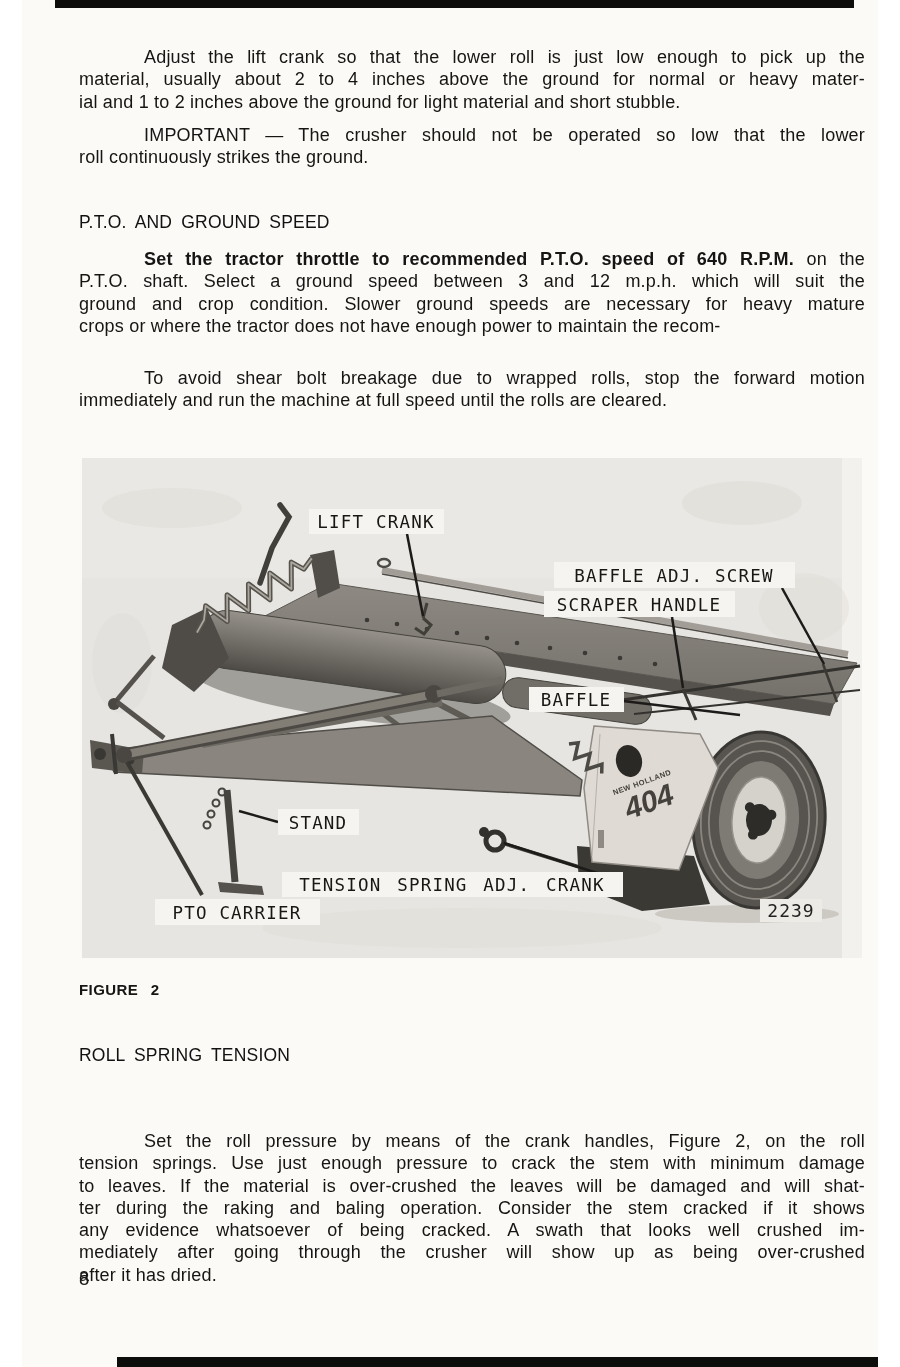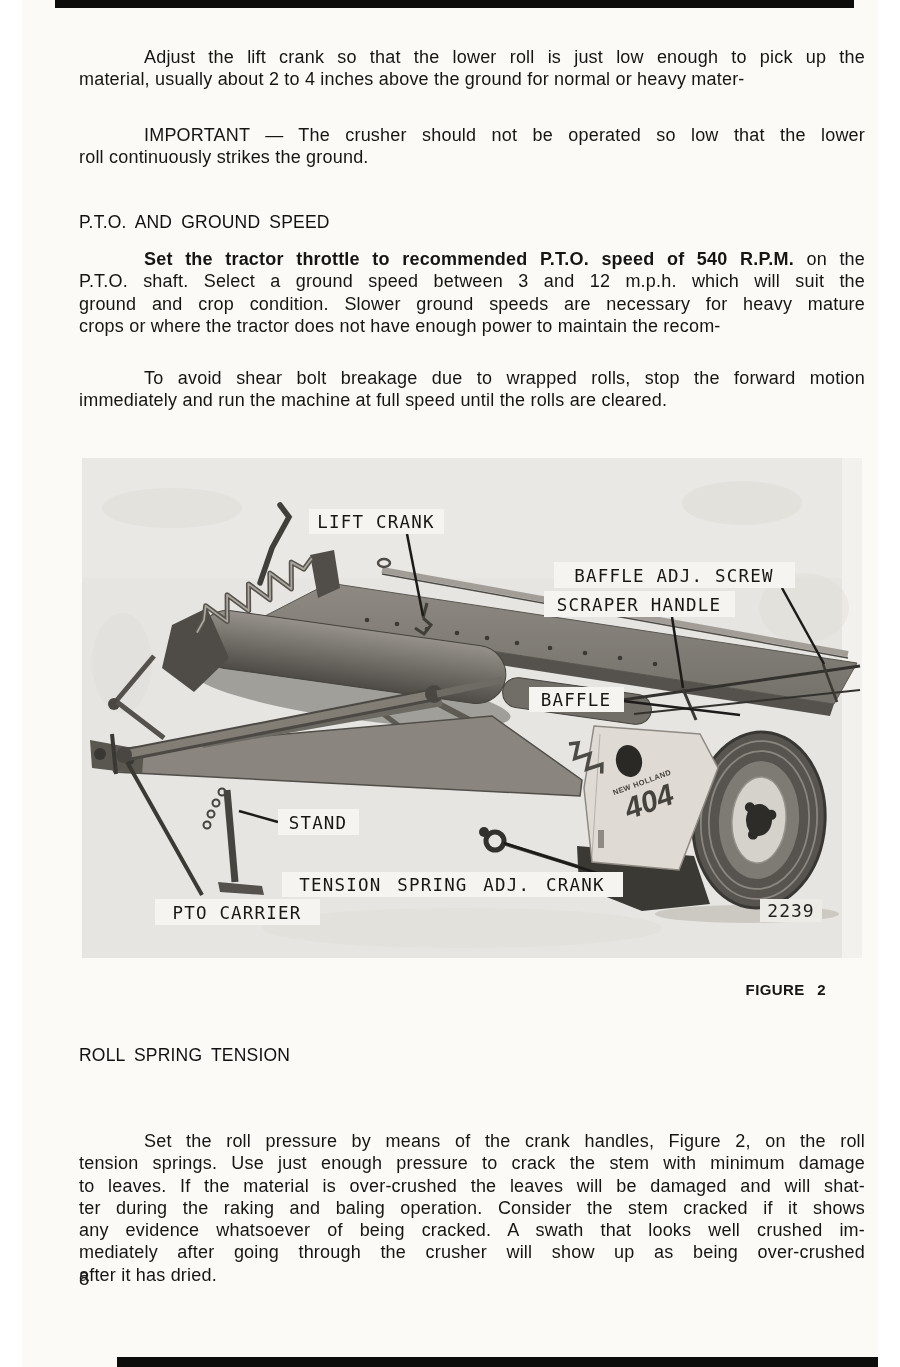--- a/index.html
+++ b/index.html
@@ -14,21 +14,21 @@
 
   .para{position:absolute;left:57px;width:786px;font-size:18px;letter-spacing:.2px;}
   .ln{line-height:22.3px;text-align:justify;text-align-last:justify;white-space:normal;}
   .ln:first-child{text-indent:65px;}
   .ln:last-child{text-align-last:left;}
   .ln b{font-weight:bold;}
 
   .head{position:absolute;left:57px;font-size:17.5px;font-weight:normal;
     letter-spacing:.2px;word-spacing:4px;color:#111;}
 
-  .figcap{position:absolute;left:57px;top:981px;width:747px;text-align:right;
+  .figcap{position:absolute;left:57px;top:981px;width:747px;text-align:left;
     font-weight:bold;font-size:15px;letter-spacing:.4px;word-spacing:8px;color:#161513;}
 
   .pagenum{position:absolute;left:57px;top:1268px;font-size:18.5px;color:#1a1918;}
 
   .figwrap{position:absolute;left:60px;top:458px;width:780px;height:500px;}
   .figwrap svg{display:block;}
 
   .figlabel{font-family:"DejaVu Sans Mono","Liberation Mono",monospace;
     font-size:17.5px;letter-spacing:1.2px;fill:#181714;}
   .fignum{font-family:"DejaVu Sans Mono","Liberation Mono",monospace;
@@ -39,30 +39,31 @@
 </head>
 <body>
 
 <div class="page">
 
   <div class="scanbar bar-top"></div>
 
   <div class="para" style="top:46px">
       <div class="ln">Adjust the lift crank so that the lower roll is just low enough to pick up the</div>
       <div class="ln">material, usually about 2 to 4 inches above the ground for normal or heavy mater-</div>
+      <div class="ln">ial and 1 to 2 inches above the ground for light material and short stubble.</div>
     </div>
   <div class="para" style="top:124px">
       <div class="ln">IMPORTANT — The crusher should not be operated so low that the lower</div>
       <div class="ln">roll continuously strikes the ground.</div>
     </div>
 
   <div class="head" style="top:212px">P.T.O. AND GROUND SPEED</div>
 
   <div class="para" style="top:248px">
-      <div class="ln"><b>Set the tractor throttle to recommended P.T.O. speed of 540 R.P.M.</b> on the</div>
+      <div class="ln"><b>Set the tractor throttle to recommended P.T.O. speed of 640 R.P.M.</b> on the</div>
       <div class="ln">P.T.O. shaft. Select a ground speed between 3 and 12 m.p.h. which will suit the</div>
       <div class="ln">ground and crop condition. Slower ground speeds are necessary for heavy mature</div>
       <div class="ln">crops or where the tractor does not have enough power to maintain the recom-</div>
     </div>
   <div class="para" style="top:367px">
       <div class="ln">To avoid shear bolt breakage due to wrapped rolls, stop the forward motion</div>
       <div class="ln">immediately and run the machine at full speed until the rolls are cleared.</div>
     </div>
 
   <div class="figwrap">

